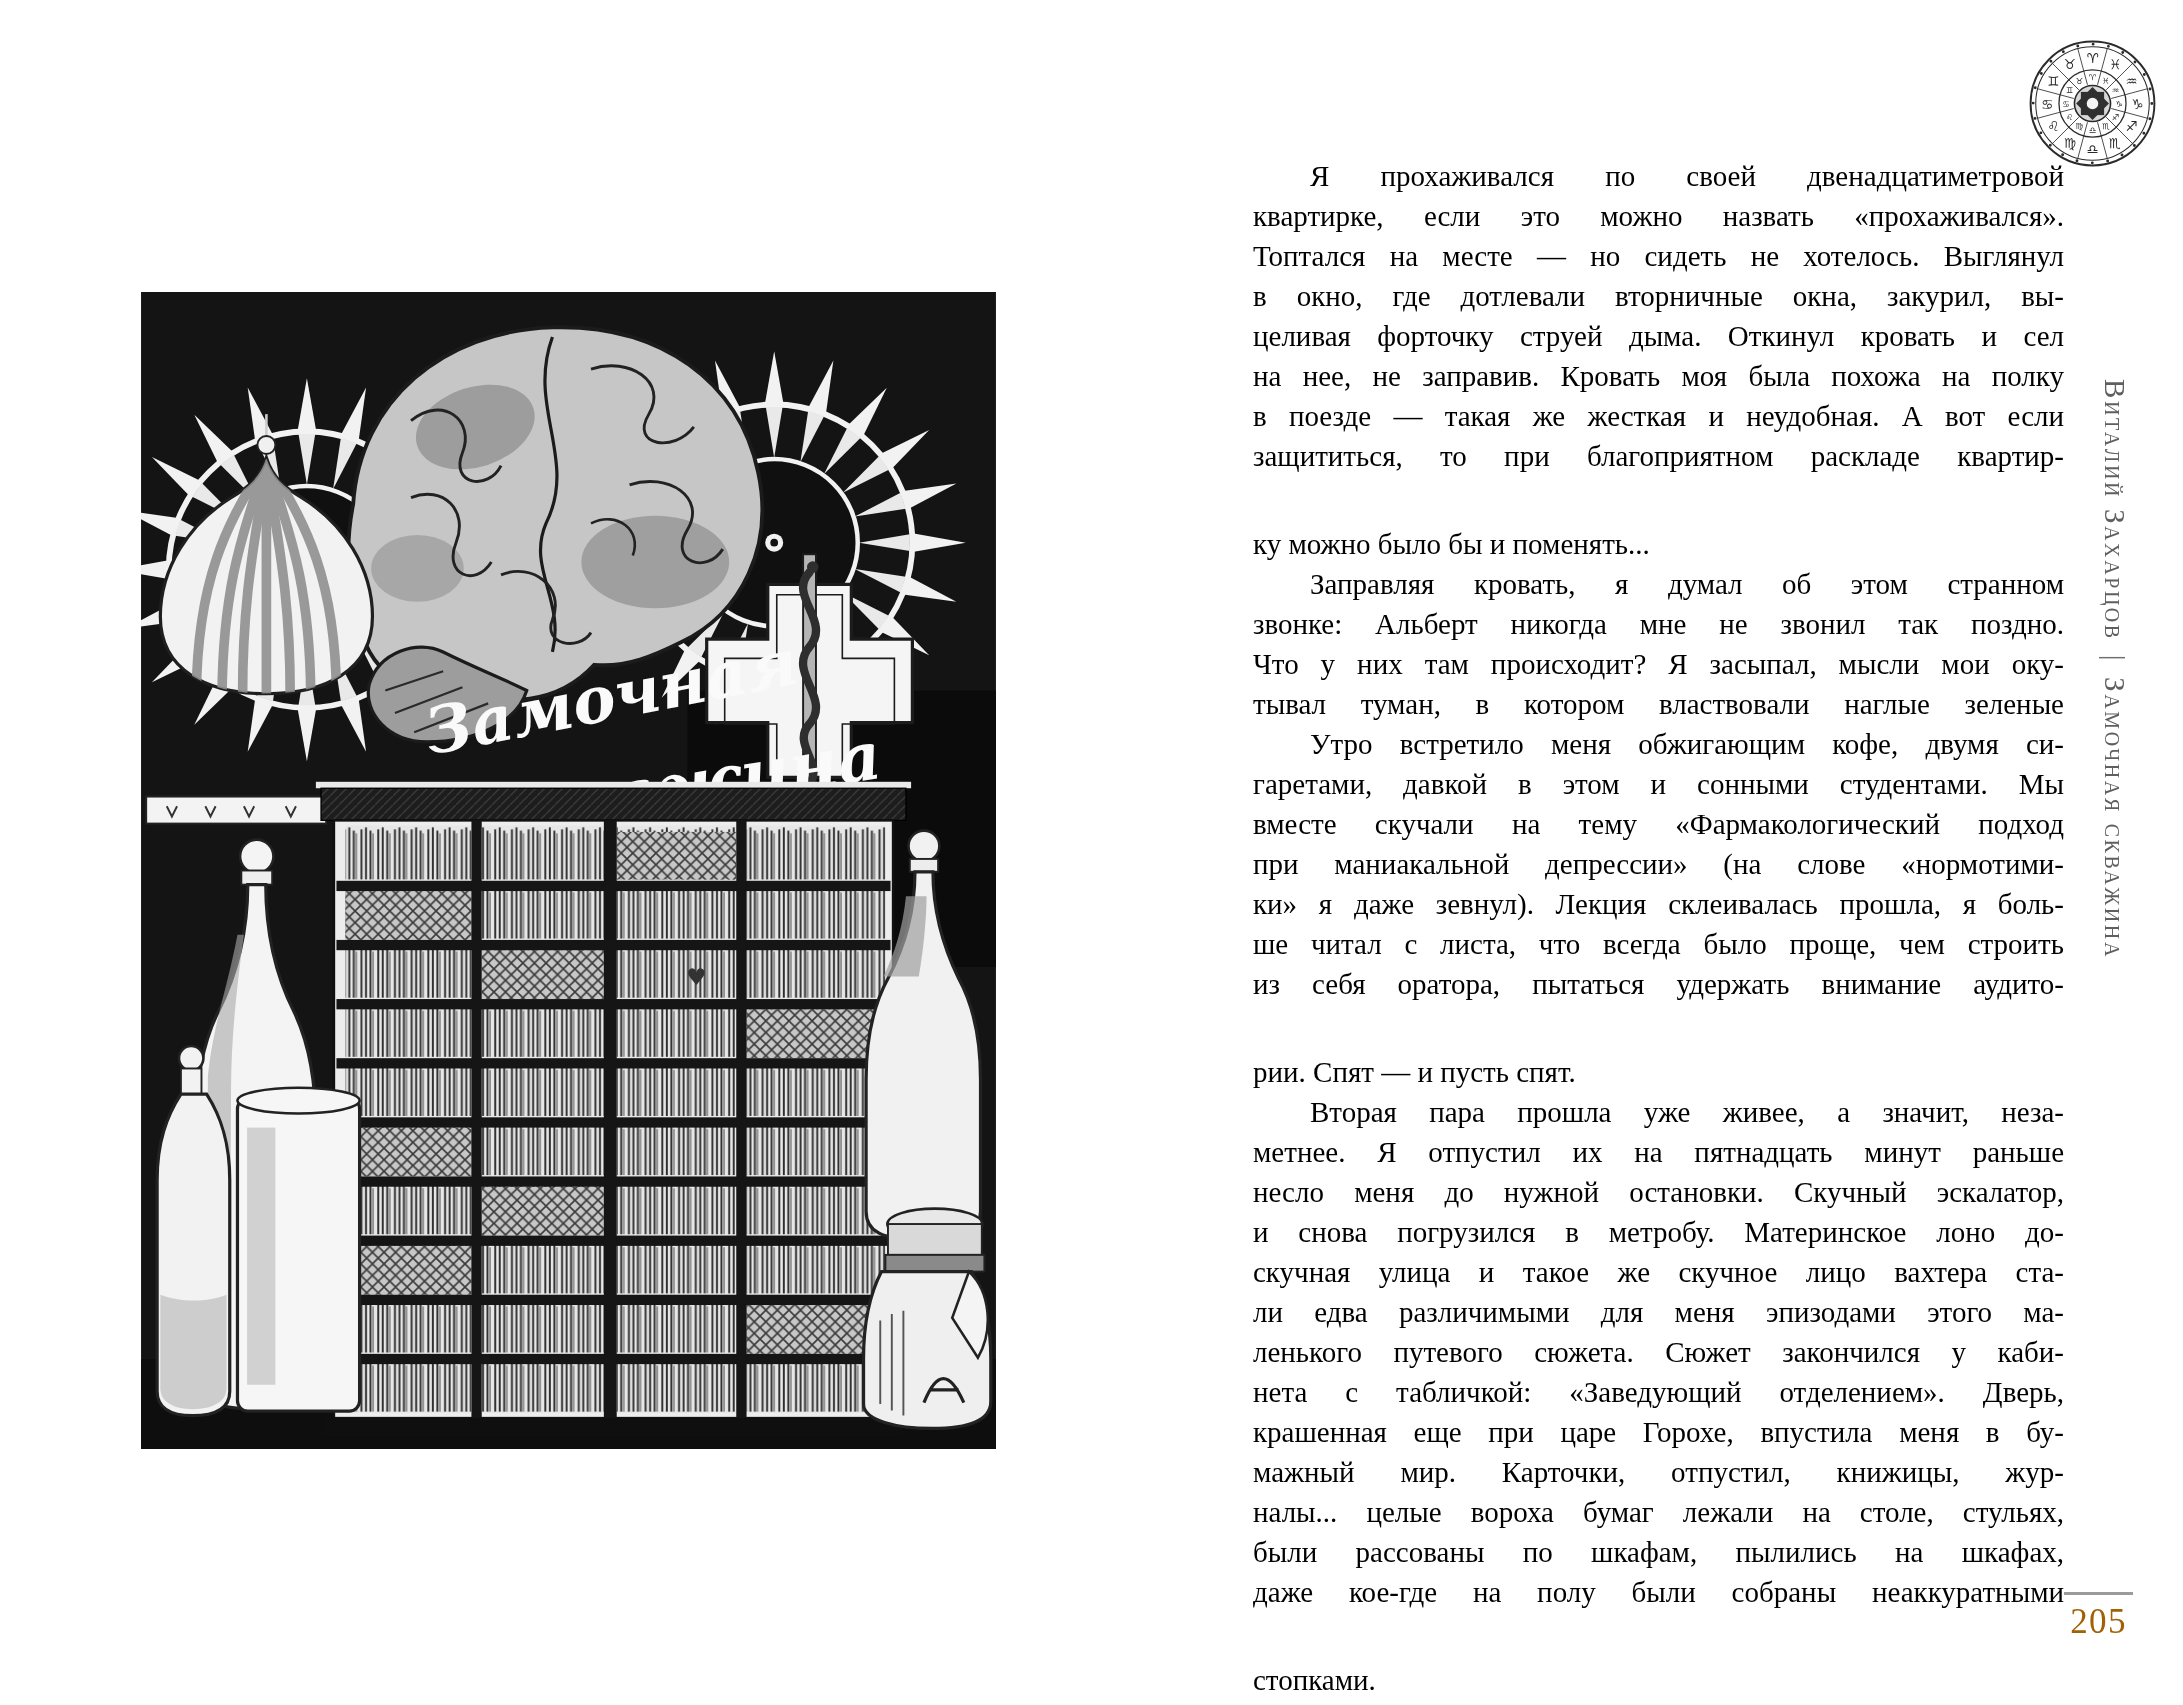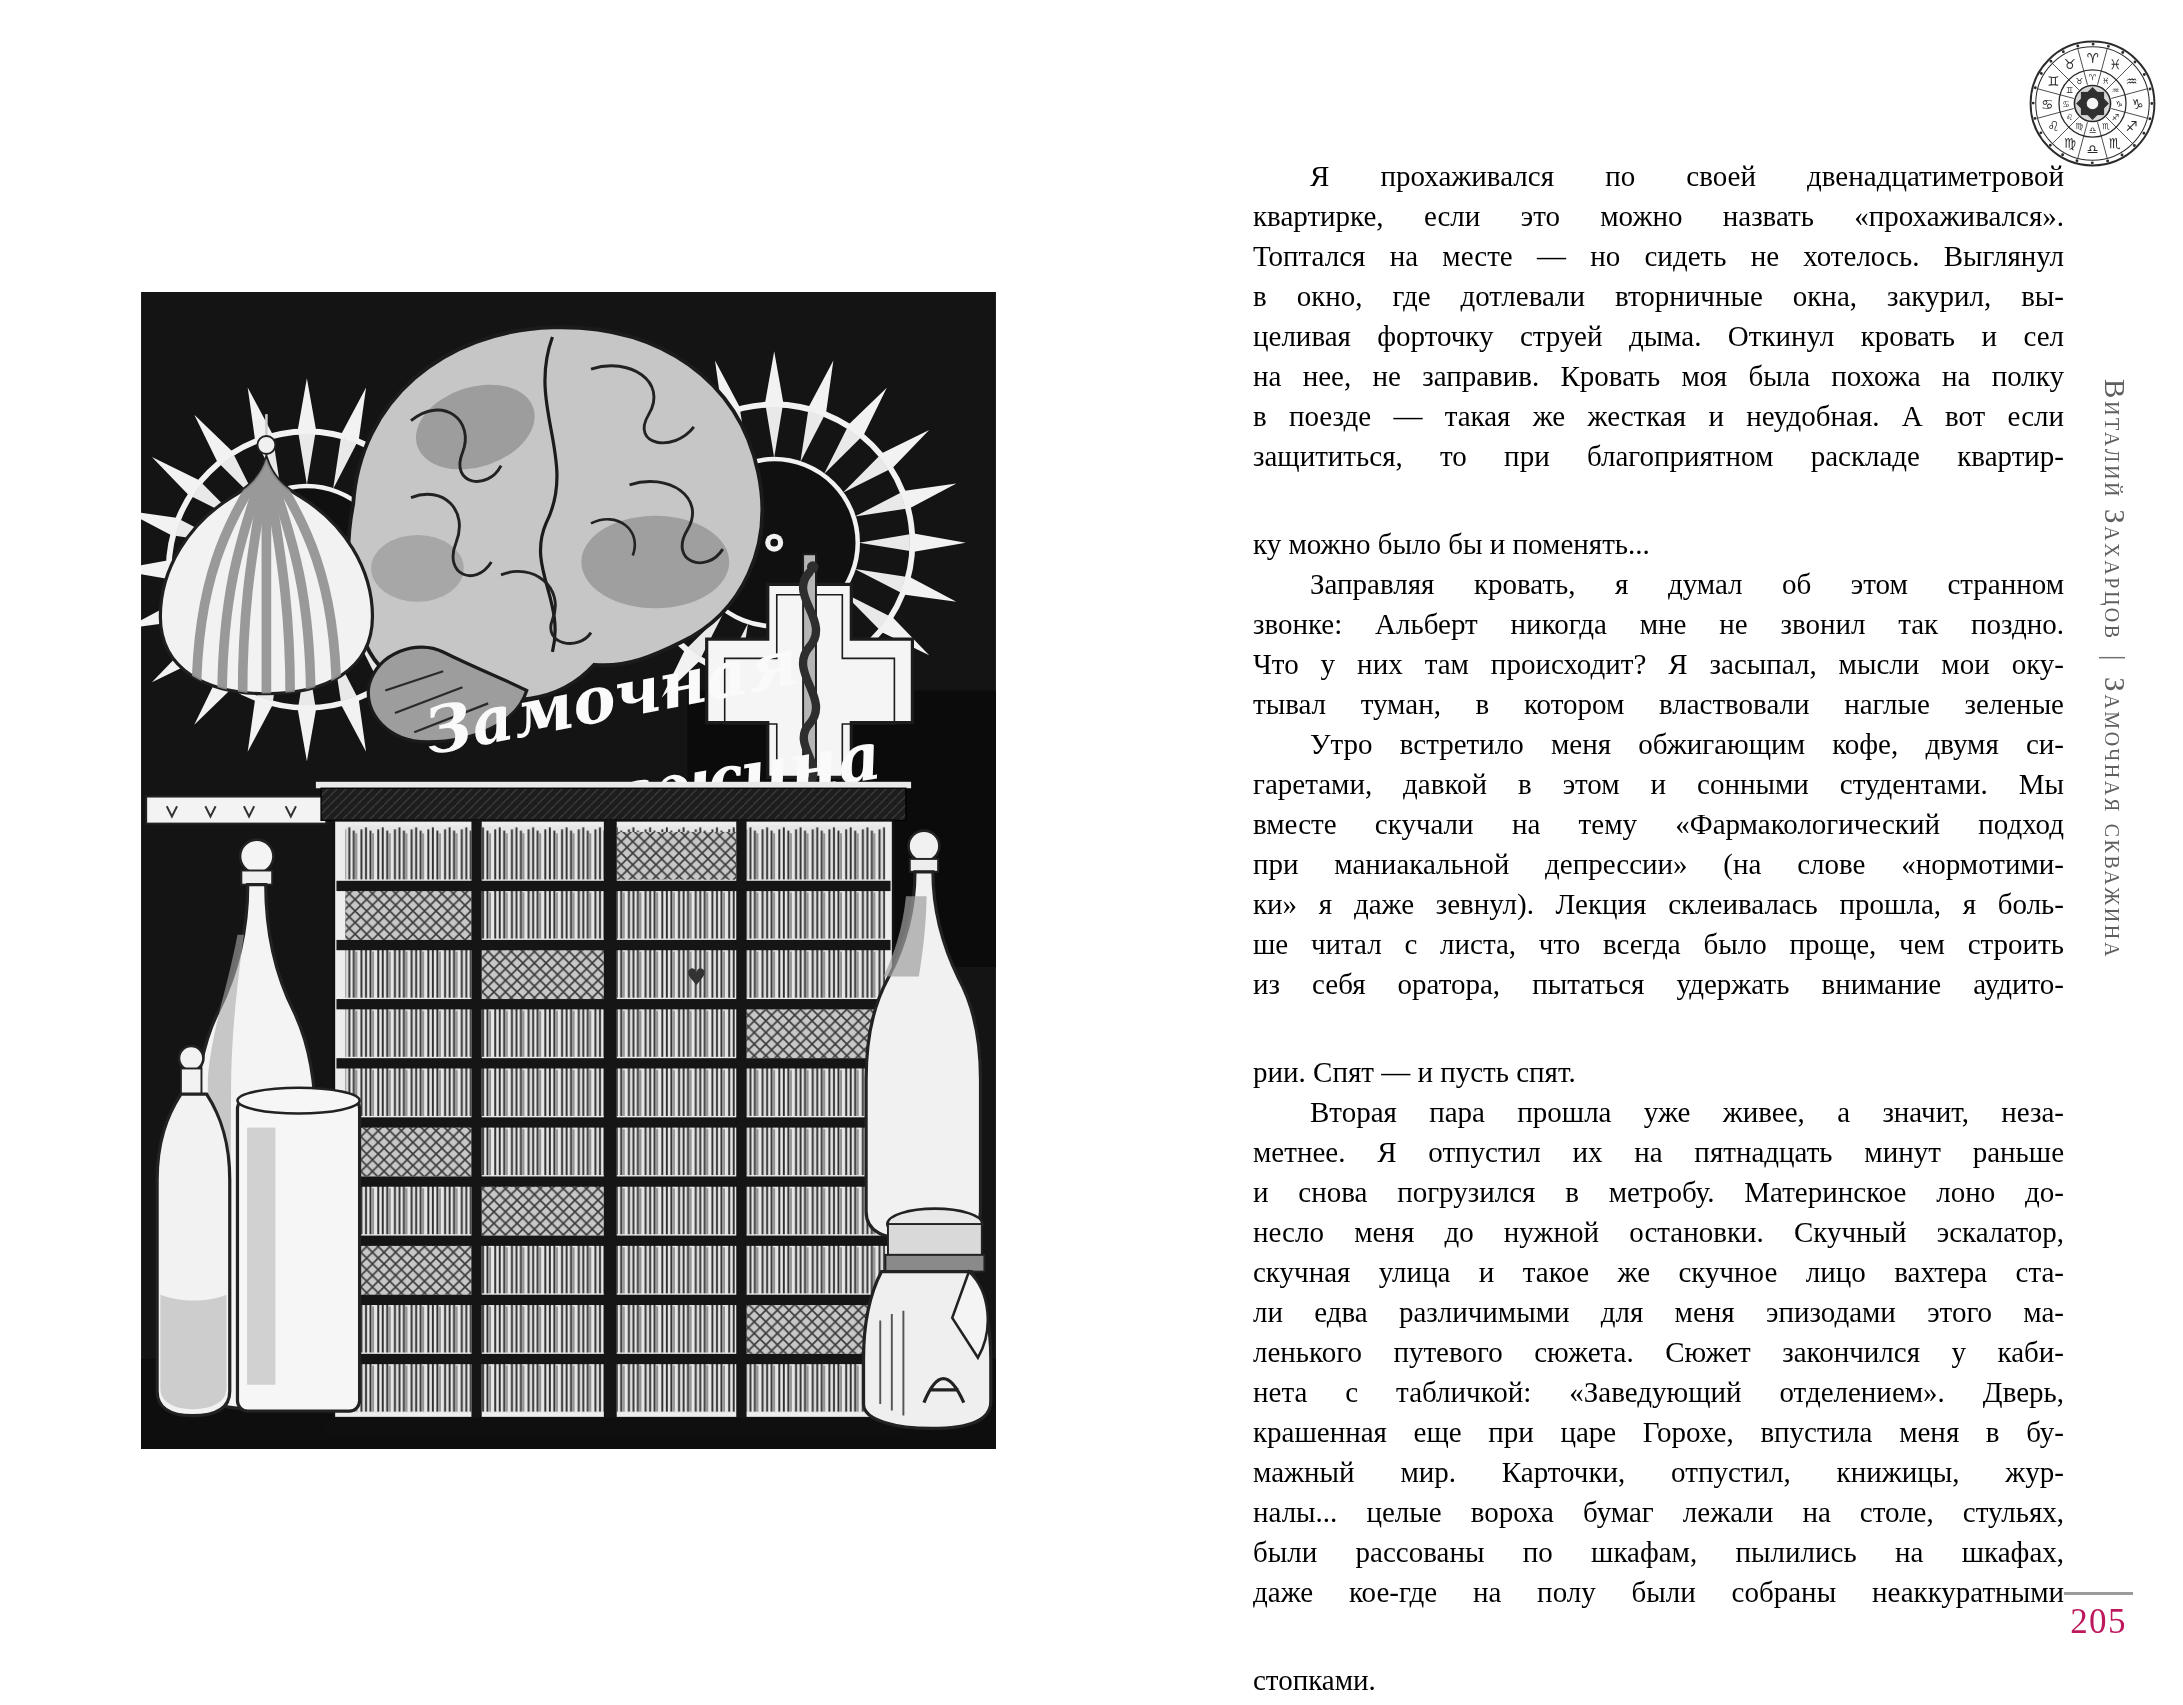--- a/index.html
+++ b/index.html
@@ -45,21 +45,21 @@
   }
   .spine .sep{padding:0 14px;color:#6f6f6f;}
 
   
   .folio-rule{
     position:absolute;left:2064px;top:1592px;width:69px;height:3.2px;
     background:#9b9b9b;
   }
   .folio-num{
     position:absolute;left:2034px;top:1602px;width:129px;
-    text-align:center;font-size:35px;color:#be185d;letter-spacing:1.3px;
+    text-align:center;font-size:35px;color:#a16207;letter-spacing:1.3px;
   }
 </style>
 </head>
 <body>
 
 <div class="spread">
 
   <div class="illustration">
     <svg viewBox="0 0 1330 1800" xmlns="http://www.w3.org/2000/svg">
       <defs>
@@ -381,22 +381,22 @@
       <div class="line">вместе скучали на тему «Фармакологический подход</div>
       <div class="line">при маниакальной депрессии» (на слове «нормотими-</div>
       <div class="line">ки» я даже зевнул). Лекция склеивалась прошла, я боль-</div>
       <div class="line">ше читал с листа, что всегда было проще, чем строить</div>
       <div class="line">из себя оратора, пытаться удержать внимание аудито-</div>
       <div class="line end">рии. Спят — и пусть спят.</div>
     </div>
     <div class="para">
       <div class="line indent">Вторая пара прошла уже живее, а значит, неза-</div>
       <div class="line">метнее. Я отпустил их на пятнадцать минут раньше</div>
+      <div class="line">несло меня до нужной остановки. Скучный эскалатор,</div>
       <div class="line">и снова погрузился в метробу. Материнское лоно до-</div>
-      <div class="line">несло меня до нужной остановки. Скучный эскалатор,</div>
       <div class="line">скучная улица и такое же скучное лицо вахтера ста-</div>
       <div class="line">ли едва различимыми для меня эпизодами этого ма-</div>
       <div class="line">ленького путевого сюжета. Сюжет закончился у каби-</div>
       <div class="line">нета с табличкой: «Заведующий отделением». Дверь,</div>
       <div class="line">крашенная еще при царе Горохе, впустила меня в бу-</div>
       <div class="line">мажный мир. Карточки, отпустил, книжицы, жур-</div>
       <div class="line">налы... целые вороха бумаг лежали на столе, стульях,</div>
       <div class="line">были рассованы по шкафам, пылились на шкафах,</div>
       <div class="line">даже кое-где на полу были собраны неаккуратными</div>
       <div class="line end">стопками.</div>

